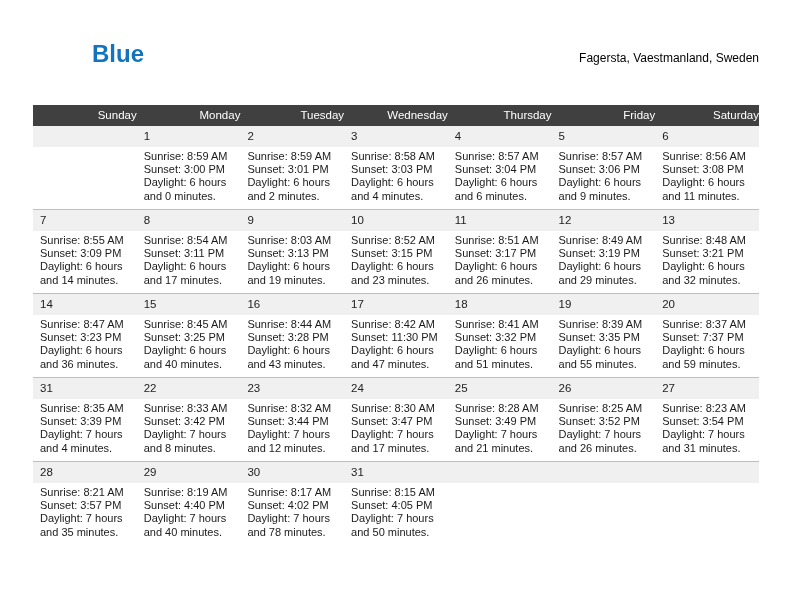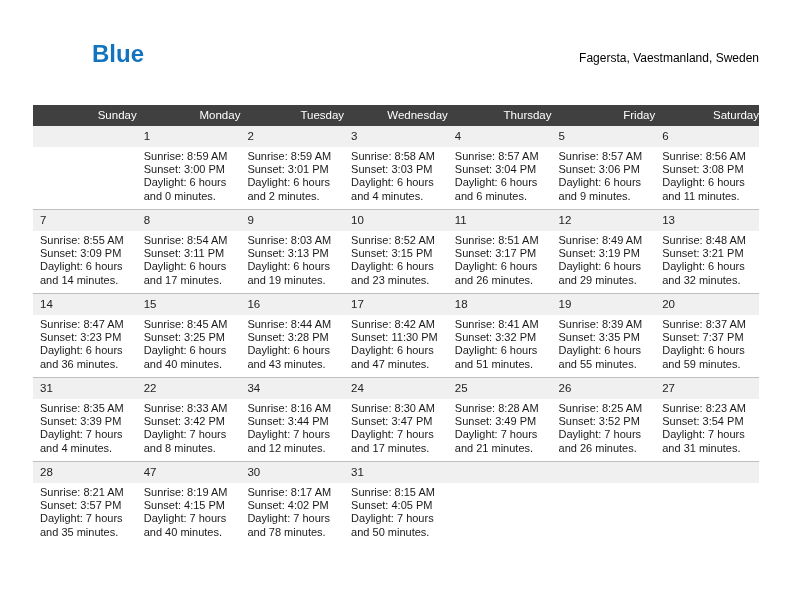--- a/index.html
+++ b/index.html
@@ -436,23 +436,23 @@
               <div class="info">
                 <div>Sunrise: 8:33 AM</div>
                 <div>Sunset: 3:42 PM</div>
                 <div>Daylight: 7 hours</div>
                 <div>and 8 minutes.</div>
               </div>
             </div>
           </td>
           <td>
             <div class="cell filled">
-              <div class="daynum">34</div>
-              <div class="info">
-                <div>Sunrise: 8:16 AM</div>
+              <div class="daynum">23</div>
+              <div class="info">
+                <div>Sunrise: 8:32 AM</div>
                 <div>Sunset: 3:44 PM</div>
                 <div>Daylight: 7 hours</div>
                 <div>and 12 minutes.</div>
               </div>
             </div>
           </td>
           <td>
             <div class="cell filled">
               <div class="daynum">24</div>
               <div class="info">
@@ -504,24 +504,24 @@
               <div class="info">
                 <div>Sunrise: 8:21 AM</div>
                 <div>Sunset: 3:57 PM</div>
                 <div>Daylight: 7 hours</div>
                 <div>and 35 minutes.</div>
               </div>
             </div>
           </td>
           <td>
             <div class="cell filled">
-              <div class="daynum">47</div>
+              <div class="daynum">29</div>
               <div class="info">
                 <div>Sunrise: 8:19 AM</div>
-                <div>Sunset: 4:15 PM</div>
+                <div>Sunset: 4:40 PM</div>
                 <div>Daylight: 7 hours</div>
                 <div>and 40 minutes.</div>
               </div>
             </div>
           </td>
           <td>
             <div class="cell filled">
               <div class="daynum">30</div>
               <div class="info">
                 <div>Sunrise: 8:17 AM</div>

